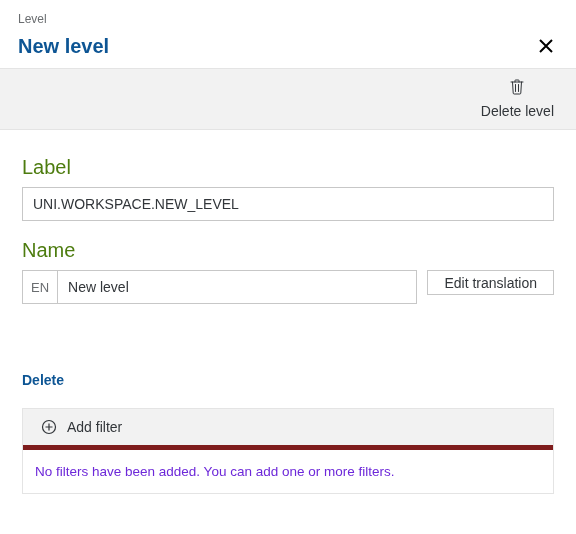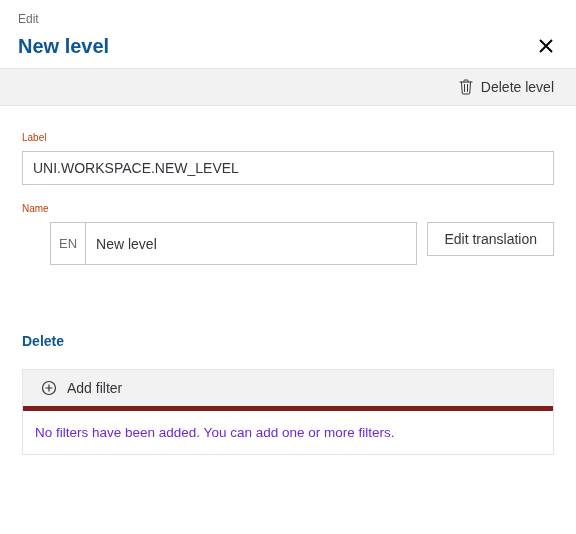--- a/index.html
+++ b/index.html
@@ -34,52 +34,52 @@
   }
   .toolbar-btn {
     background: none;
     border: none;
     cursor: pointer;
     display: flex;
     align-items: center;
     gap: 8px;
     font-size: 14px;
     color: #32363a;
+    flex-direction: column;
   }
   .toolbar-btn svg { flex: none; }
   .content { padding: 26px 22px 10px 22px; }
   .section-title {
     font-size: 14px;
     font-weight: 600;
     color: #0d5594;
     margin-bottom: 26px;
   }
   .field { margin-bottom: 18px; }
   .field-label {
     display: block;
-    font-size: 10px;
-    color: #c2410c;
+    font-size: 20px;
+    color: #4d7c0f;
     margin-bottom: 8px;
   }
   .text-input {
     width: 100%;
     height: 34px;
     border: 1px solid #c7c7c7;
     padding: 0 10px;
     font-size: 14px;
     font-family: inherit;
     color: #32363a;
   }
   .name-row { display: flex; gap: 10px; align-items: stretch; }
   .name-input-group {
     display: flex;
     flex: 1;
     border: 1px solid #c7c7c7;
-    height: 43px;
-    margin-left: 28px;
+    height: 34px;
   }
   .lang-prefix {
     display: flex;
     align-items: center;
     justify-content: center;
     padding: 0 8px;
     font-size: 13px;
     color: #6a6d70;
     border-right: 1px solid #c7c7c7;
   }
@@ -92,21 +92,21 @@
     color: #32363a;
     outline: none;
   }
   .edit-trans-btn {
     border: 1px solid #c7c7c7;
     background: #fff;
     padding: 0 16px;
     font-size: 14px;
     cursor: pointer;
     color: #32363a;
-    height: 34px;
+    height: 25px;
   }
   .filter-section { padding: 40px 22px 22px 22px; }
   .filter-section .section-title { margin-bottom: 20px; }
   .panel {
     border: 1px solid #e4e4e4;
   }
   .add-filter-row {
     background: #f2f2f2;
     display: flex;
     align-items: center;
@@ -119,21 +119,21 @@
   .empty-msg {
     padding: 14px 12px;
     font-size: 13.5px;
     color: #6d28d9;
   }
 </style>
 </head>
 <body>
 
 <div class="header-area">
-  <div class="eyebrow">Edit</div>
+  <div class="eyebrow">Level</div>
   <div class="title-row">
     <h1 class="page-title">New level</h1>
     <button class="close-btn">
       <svg width="16" height="16" viewBox="0 0 16 16">
           <path d="M2 2 L14 14 M14 2 L2 14" stroke="#000" stroke-width="2" fill="none"></path>
         </svg>
     </button>
   </div>
 </div>
 

